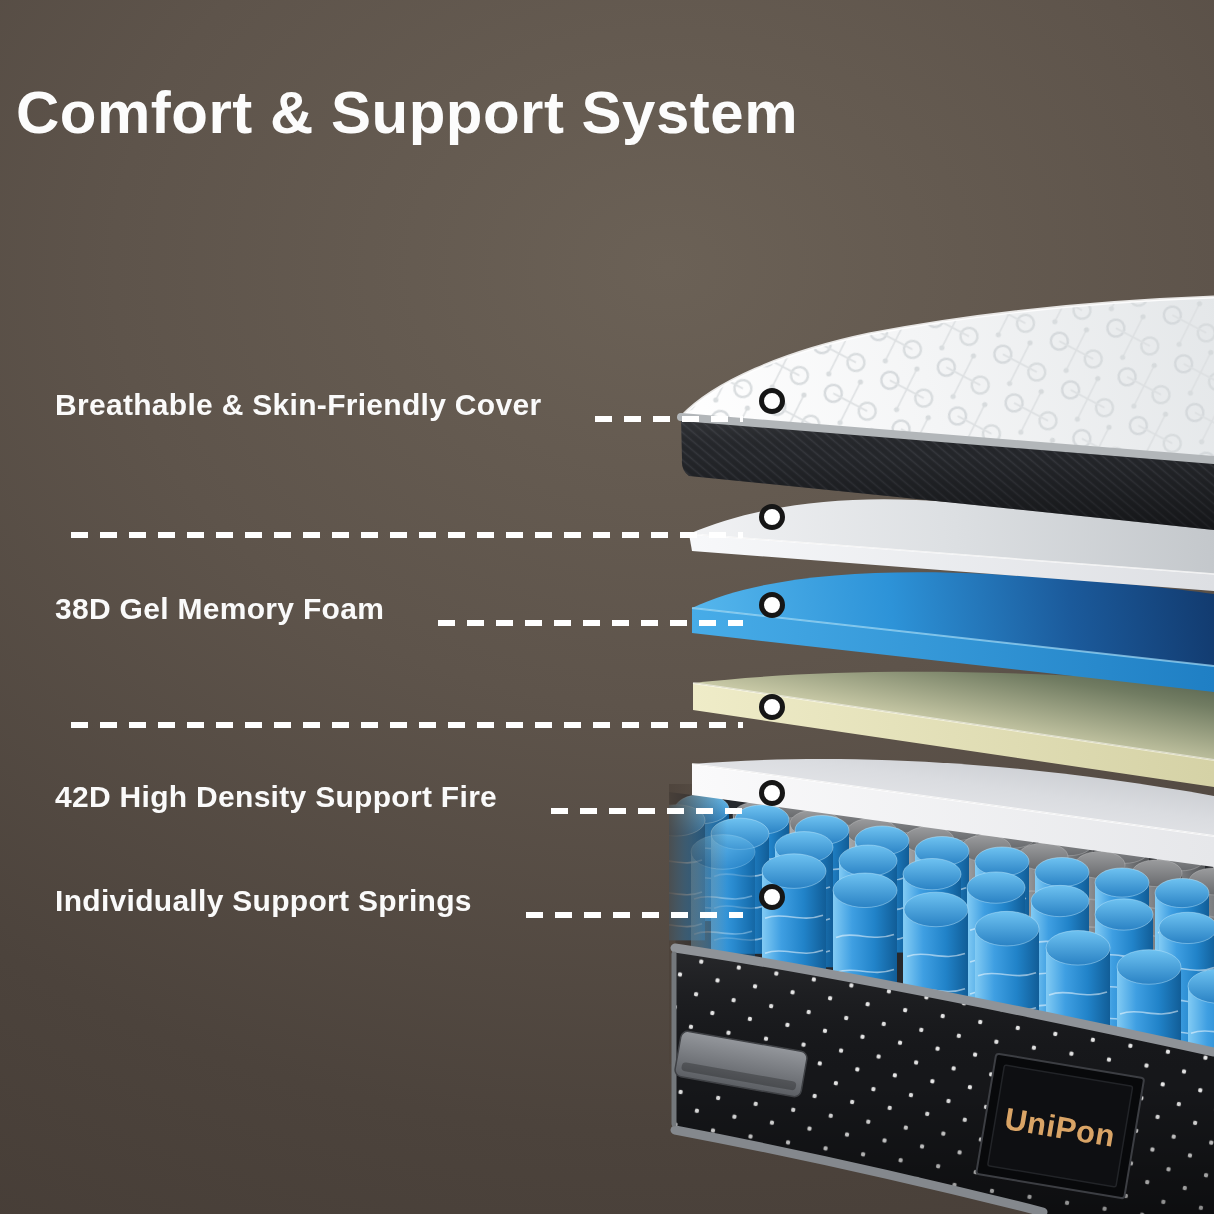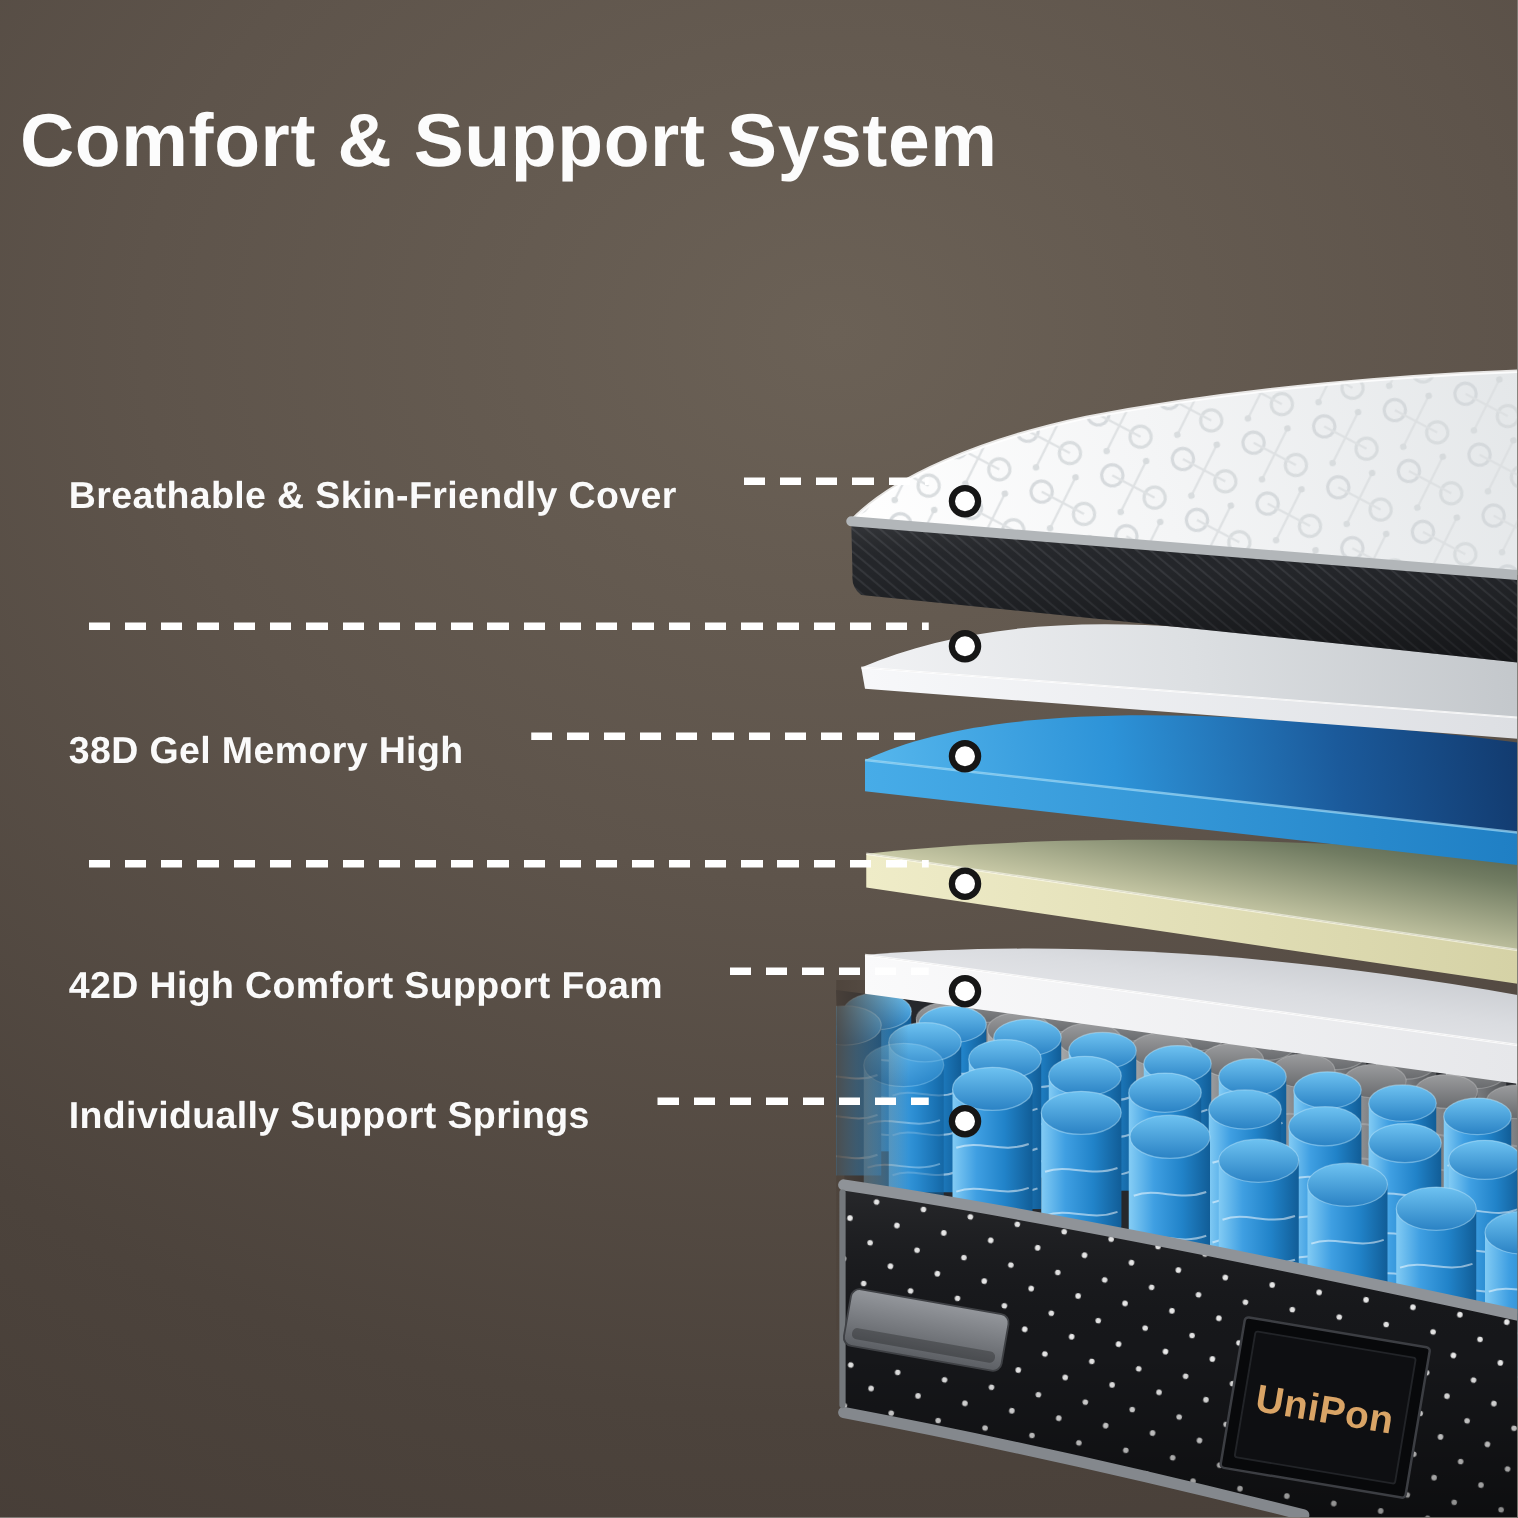--- a/index.html
+++ b/index.html
@@ -13,21 +13,21 @@
   }
   .page-title{
     position:absolute;top:78px;left:16px;width:100%;
     text-align:left;
     font-size:60px;font-weight:800;letter-spacing:.5px;
     color:#fcfcfc;
   }
   .mattress-wrap{position:absolute;left:669px;top:264px;width:545px;height:950px;}
   .label-row{
     position:absolute;left:55px;width:696px;height:42px;
-    display:flex;align-items:flex-start;gap:38px;
+    display:flex;align-items:flex-end;gap:38px;
   }
   .label-text{
     color:#fafafa;font-size:30px;font-weight:600;letter-spacing:.3px;
     white-space:nowrap;
   }
   .dash-line{
     flex:1;height:6px;margin:2px 8px 0 16px;
     background:repeating-linear-gradient(90deg,#ffffff 0 17px,transparent 17px 29px);
   }
   .marker-dot{
@@ -527,28 +527,28 @@
   <div class="page-title">Comfort &amp; Support System</div>
 
   <div class="label-row" style="top:380px">
     <span class="label-text">Breathable &amp; Skin-Friendly Cover</span>
     <div class="dash-line"></div>
   </div>
   <div class="label-row" style="top:496px">
     <div class="dash-line"></div>
   </div>
   <div class="label-row" style="top:584px">
-    <span class="label-text">38D Gel Memory High</span>
+    <span class="label-text">38D Gel Memory Foam</span>
     <div class="dash-line"></div>
   </div>
   <div class="label-row" style="top:686px">
     <div class="dash-line"></div>
   </div>
   <div class="label-row" style="top:772px">
-    <span class="label-text">42D High Comfort Support Foam</span>
+    <span class="label-text">42D High Density Support Fire</span>
     <div class="dash-line"></div>
   </div>
   <div class="label-row" style="top:876px">
     <span class="label-text">Individually Support Springs</span>
     <div class="dash-line"></div>
   </div>
 
   <div class="marker-dot" style="top:388px"></div>
   <div class="marker-dot" style="top:504px"></div>
   <div class="marker-dot" style="top:592px"></div>

